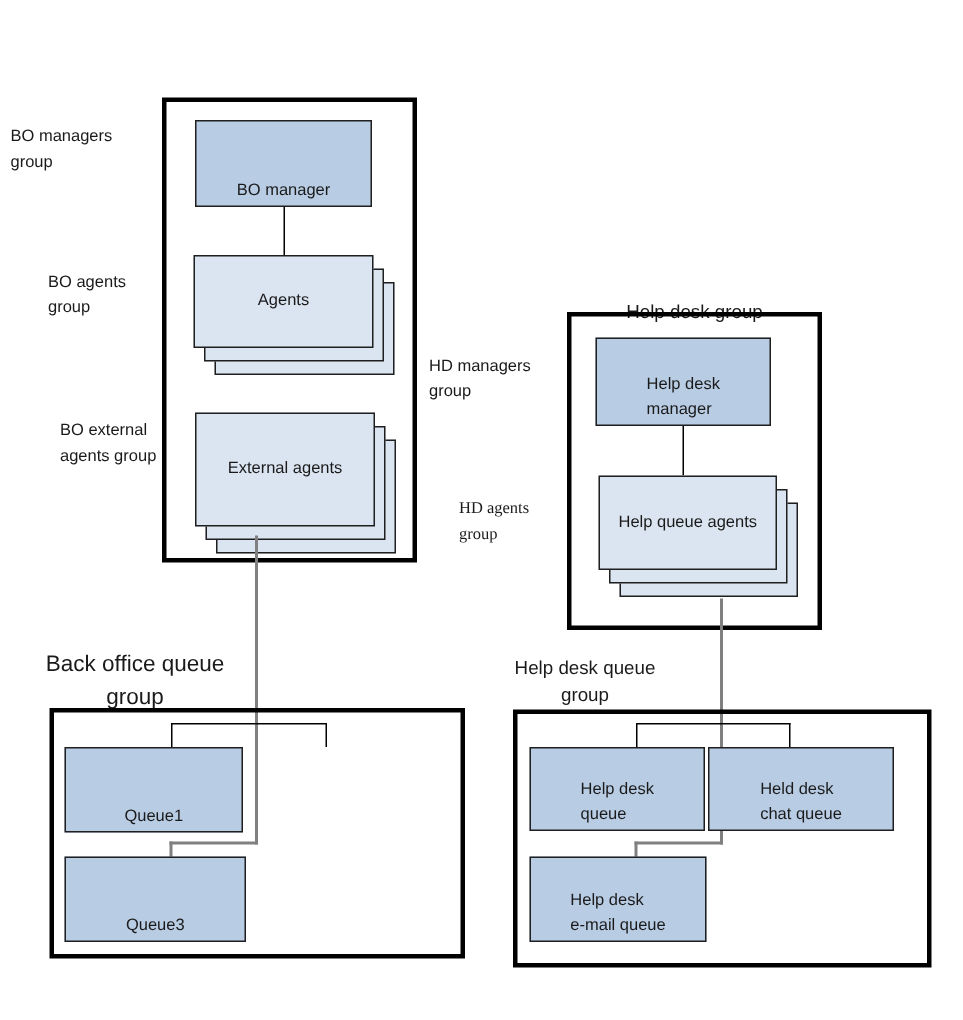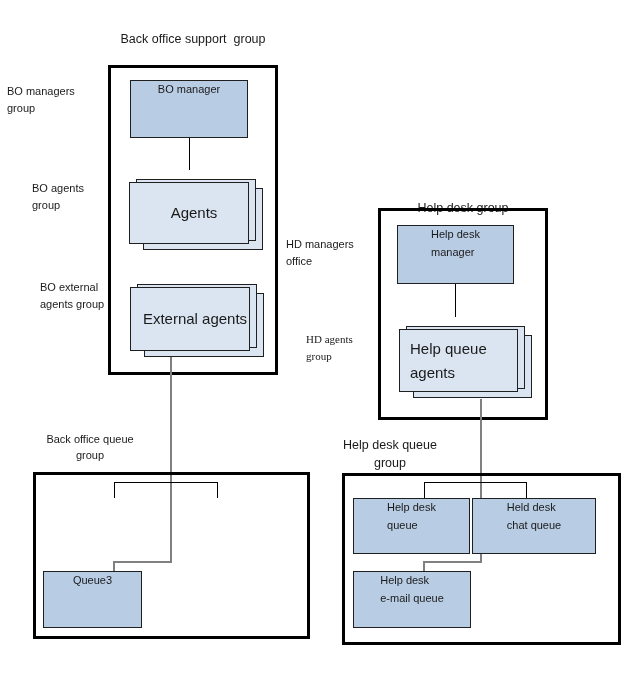--- a/index.html
+++ b/index.html
@@ -9,89 +9,88 @@
     overflow:hidden;
   }
   .group {
     position:absolute; border:3px solid var(--group-border, #000); background:transparent;
     box-sizing:border-box;
   }
   .node {
     position:absolute; box-sizing:border-box;
     border:1px solid var(--node-border, #1f1f1f);
     background:var(--node-fill, #b8cce4);
-    display:flex; align-items:flex-start; justify-content:center;
+    display:flex; align-items:flex-end; justify-content:center;
     font-size:11px; line-height:1.6;
   }
   .node .txt { white-space:pre-wrap; text-align:left; }
   .stack { position:absolute; }
   .stack .layer {
     position:absolute; box-sizing:border-box; width:100%; height:100%;
     border:1px solid var(--node-border, #1f1f1f);
     background:var(--stack-fill, #dbe5f1);
   }
   .stack .back2 { left:14px; top:18px; }
   .stack .back1 { left:7px;  top:9px;  }
   .stack .main  {
-    left:0; top:12px;
+    left:0; top:0;
     display:flex; align-items:center; justify-content:center;
-    font-size:15px; line-height:1.6;padding-left:10px;
+    font-size:11px; line-height:1.6;
   }
   .title {
     position:absolute; font-size:12.5px; text-align:center;
     white-space:pre-wrap; line-height:1.45;
   }
   .side-label {
     position:absolute; font-size:11px; white-space:pre-wrap; line-height:1.5;
   }
   .vline-k { position:absolute; width:1px; background:var(--connector-black, #000); }
   .hline-k { position:absolute; height:1px; background:var(--connector-black, #000); }
   .vline-g { position:absolute; width:2px; background:var(--connector-gray, #808080); }
   .hline-g { position:absolute; height:2px; background:var(--connector-gray, #808080); }
 </style>
 </head>
 <body>
 
 <div id="canvas">
 
-  <div class="title" style="left:108px; top:30px; width:170px;">Back office support  group</div>
 
   <div class="group" style="left:108px; top:65px; width:170px; height:310px;"></div>
 
   <div class="node" style="left:130px; top:80px; width:118px; height:58px;">
     <span class="txt">BO manager</span>
   </div>
 
   <div class="vline-k" style="left:189px; top:138px; height:32px;"></div>
 
   <div class="stack" style="left:129px; top:170px; width:120px; height:62px;">
     <div class="layer back2"></div>
     <div class="layer back1"></div>
     <div class="layer main">
       <span class="txt">Agents</span>
     </div>
   </div>
 
-  <div class="stack" style="left:130px; top:275px; width:120px; height:64px;">
+  <div class="stack" style="left:130px; top:275px; width:120px; height:76px;">
     <div class="layer back2"></div>
     <div class="layer back1"></div>
     <div class="layer main">
       <span class="txt">External agents</span>
     </div>
   </div>
 
   <div class="side-label" style="left:7px; top:83px;">BO managers
 group</div>
   <div class="side-label" style="left:32px; top:180px;">BO agents
 group</div>
   <div class="side-label" style="left:27px; top:279px;margin-left:13px;">BO external
 agents group</div>
 
   <div class="side-label" style="left:286px; top:236px;">HD managers
-office</div>
+group</div>
   <div class="side-label" style="left:306px; top:331px;font-family:Liberation Serif, serif;">HD agents
 group</div>
 
   <div class="title" style="left:378px; top:177px; width:170px;margin-top:22px;">Help desk group</div>
 
   <div class="group" style="left:378px; top:208px; width:170px; height:212px;"></div>
 
   <div class="node" style="left:397px; top:225px; width:117px; height:59px;">
     <span class="txt">Help desk
 manager</span>
@@ -108,30 +107,33 @@
   </div>
 
   <div class="vline-g" style="left:170px; top:357px; height:206px;"></div>
   <div class="hline-g" style="left:113px; top:561px; width:59px;"></div>
   <div class="vline-g" style="left:113px; top:561px; height:11px;"></div>
 
   <div class="vline-g" style="left:480px; top:399px; height:164px;"></div>
   <div class="hline-g" style="left:423px; top:561px; width:59px;"></div>
   <div class="vline-g" style="left:423px; top:561px; height:11px;"></div>
 
-  <div class="title" style="left:10px; top:432px; width:160px; font-size:11px;">Back office queue
+  <div class="title" style="left:10px; top:432px; width:160px; font-size:15px;">Back office queue
 group</div>
 
   <div class="group" style="left:33px; top:472px; width:277px; height:167px;"></div>
 
   <div class="hline-k" style="left:114px; top:482px; width:104px;"></div>
   <div class="vline-k" style="left:114px; top:482px; height:16px;"></div>
   <div class="vline-k" style="left:217px; top:482px; height:16px;"></div>
 
-  <div class="node" style="left:43px; top:571px; width:99px; height:57px;">
+  <div class="node" style="left:43px; top:498px; width:119px; height:57px;">
+    <span class="txt">Queue1</span>
+  </div>
+  <div class="node" style="left:43px; top:571px; width:121px; height:57px;">
     <span class="txt">Queue3</span>
   </div>
 
   <div class="title" style="left:310px; top:436px; width:160px; font-size:12.5px;">Help desk queue
 group</div>
 
   <div class="group" style="left:342px; top:473px; width:279px; height:172px;"></div>
 
   <div class="hline-k" style="left:424px; top:482px; width:103px;"></div>
   <div class="vline-k" style="left:424px; top:482px; height:16px;"></div>

